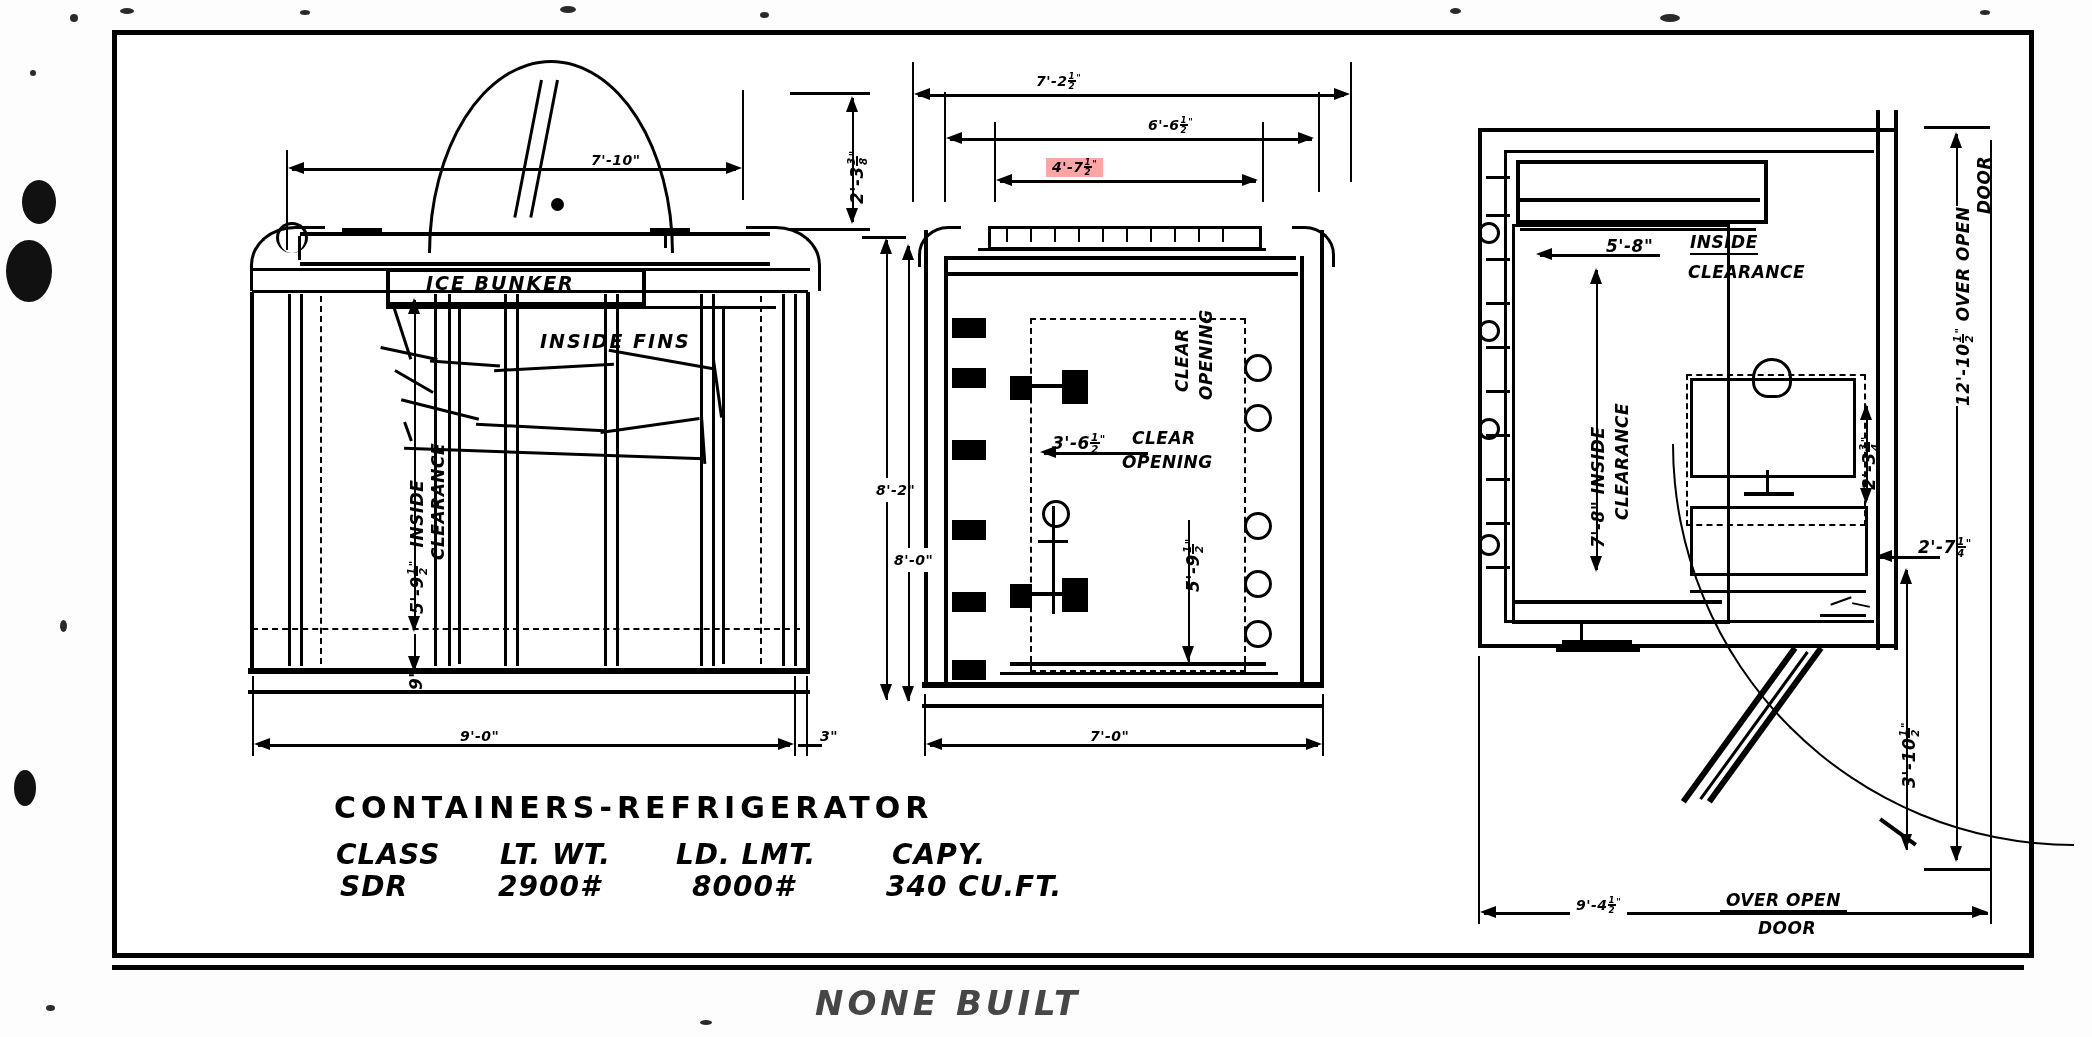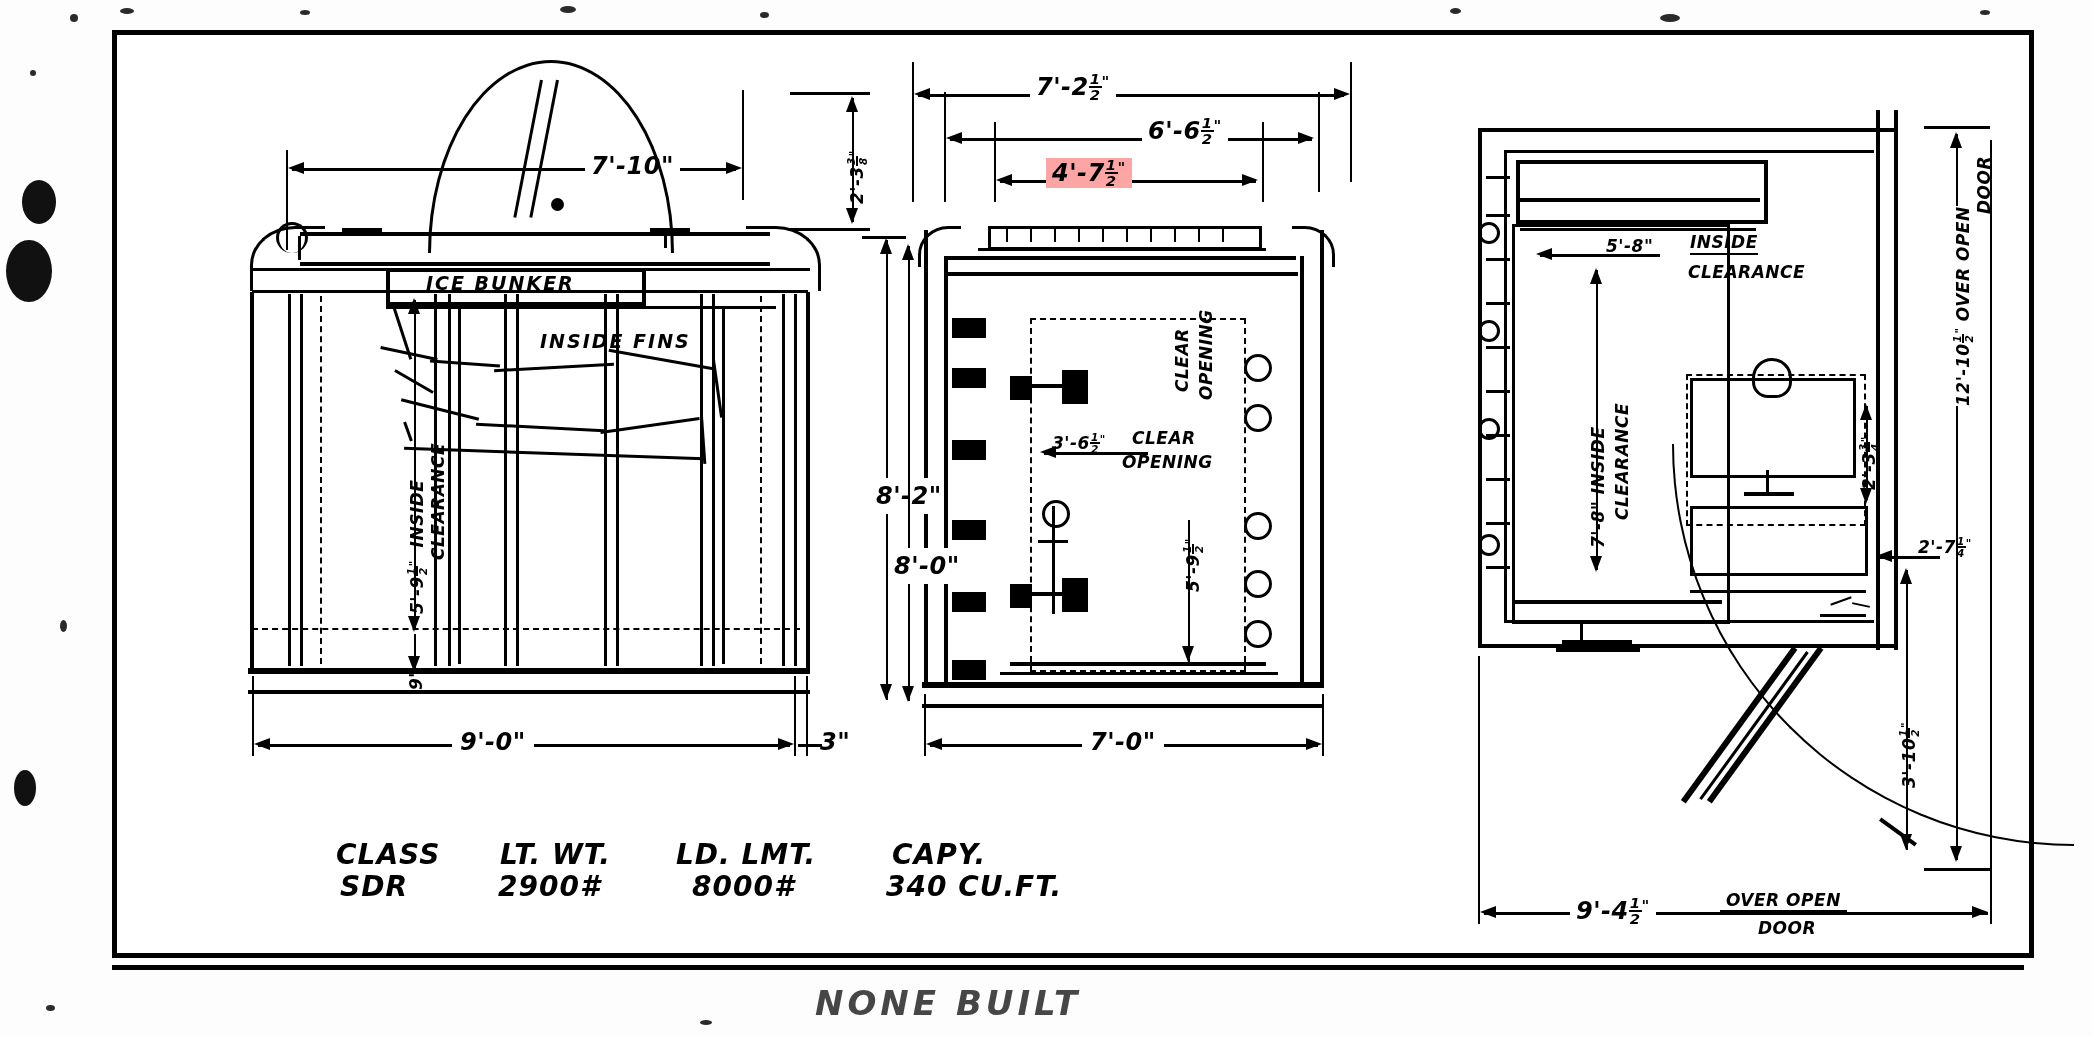--- a/index.html
+++ b/index.html
@@ -22,21 +22,21 @@
   .dash{position:absolute;height:0;border-top:2px dashed #000;}
   .dashv{position:absolute;width:0;border-left:2px dashed #000;}
   .box{position:absolute;border:3px solid #000;}
   .boxdash{position:absolute;border:2px dashed #000;}
   .circ{position:absolute;border:3px solid #000;border-radius:50%;}
   .dotc{position:absolute;background:#000;border-radius:50%;}
 
   
   .hand{position:absolute;font-family:"DejaVu Sans",sans-serif;font-style:italic;
         font-weight:bold;color:#000;white-space:nowrap;letter-spacing:.5px;}
-  .dim{font-size:24px;}
+  .dim{font-size:14px;}
   .dimS{font-size:17px;}
   .lbl{font-size:16px;}
   .rot90{transform-origin:0 0;transform:rotate(-90deg);}
   .under{border-bottom:2px solid #000;padding-bottom:1px;}
 
   .frac{display:inline-block;vertical-align:-0.35em;text-align:center;font-size:.62em;line-height:.95;}
   .frac .n{display:block;border-bottom:2px solid #000;padding:0 1px;}
   .frac .d{display:block;padding:0 1px;}
 
   
@@ -395,20 +395,21 @@
     <div class="ln v1" style="left:1478px;top:656px;height:268px;"></div>
     <div class="ln v1" style="left:1990px;top:140px;height:784px;"></div>
     <div class="ln h2" style="left:1484px;top:912px;width:504px;"></div>
     <div class="arw arwL" style="left:1480px;top:906px;"></div>
     <div class="arw arwR" style="left:1972px;top:906px;"></div>
     <span class="hand dim" style="left:1570px;top:896px;background:#fff;padding:0 6px;">9'-4<span class="frac"><span class="n">1</span><span class="d">2</span></span><span class="sup">"</span></span>
     <span class="hand dimS under" style="left:1720px;top:890px;background:#fff;padding:0 6px;">OVER OPEN</span>
     <span class="hand dimS" style="left:1752px;top:918px;background:#fff;padding:0 6px;">DOOR</span>
   </div>
 
+  <div class="title-main" style="left:334px;top:790px;">CONTAINERS-REFRIGERATOR</div>
 
   <div class="spec" style="left:336px;top:838px;">CLASS</div>
   <div class="spec" style="left:500px;top:838px;">LT. WT.</div>
   <div class="spec" style="left:676px;top:838px;">LD. LMT.</div>
   <div class="spec" style="left:892px;top:838px;">CAPY.</div>
 
   <div class="spec" style="left:340px;top:870px;">SDR</div>
   <div class="spec" style="left:498px;top:870px;">2900#</div>
   <div class="spec" style="left:692px;top:870px;">8000#</div>
   <div class="spec" style="left:886px;top:870px;">340 CU.FT.</div>

